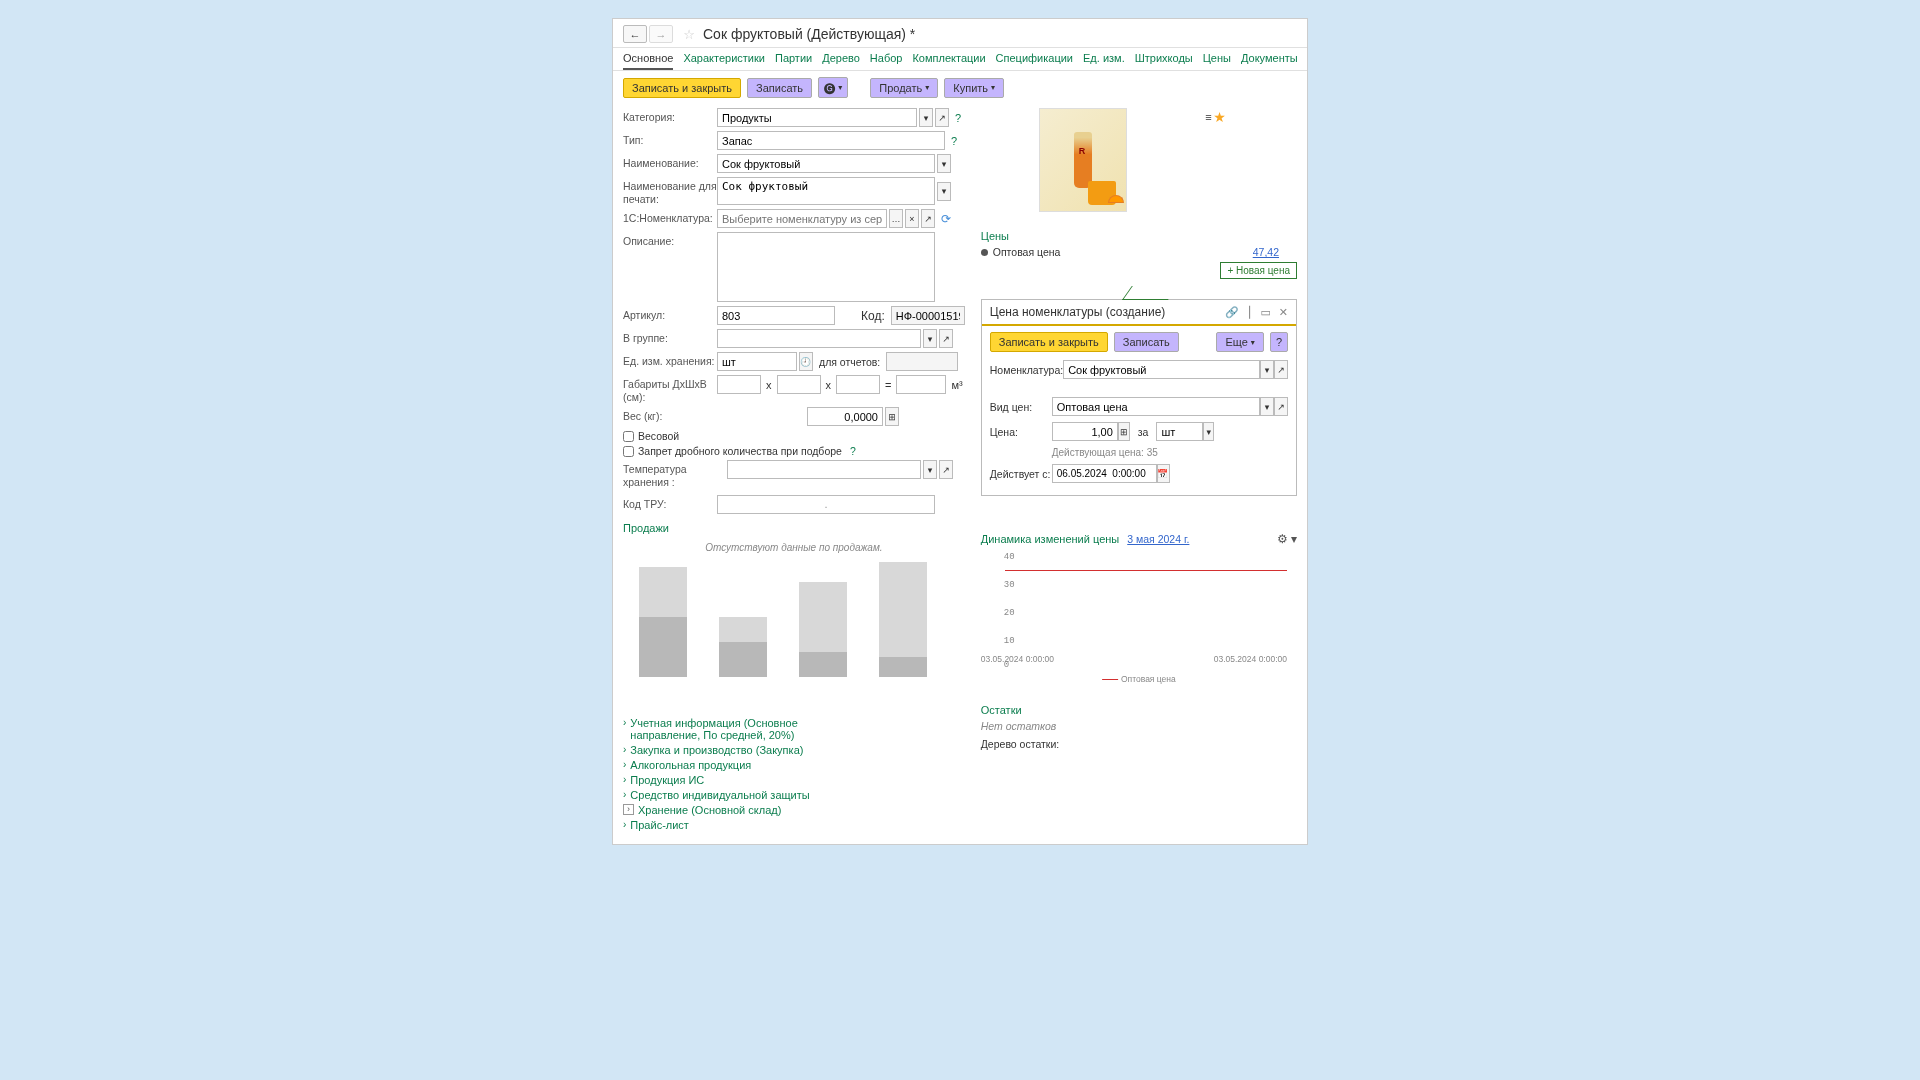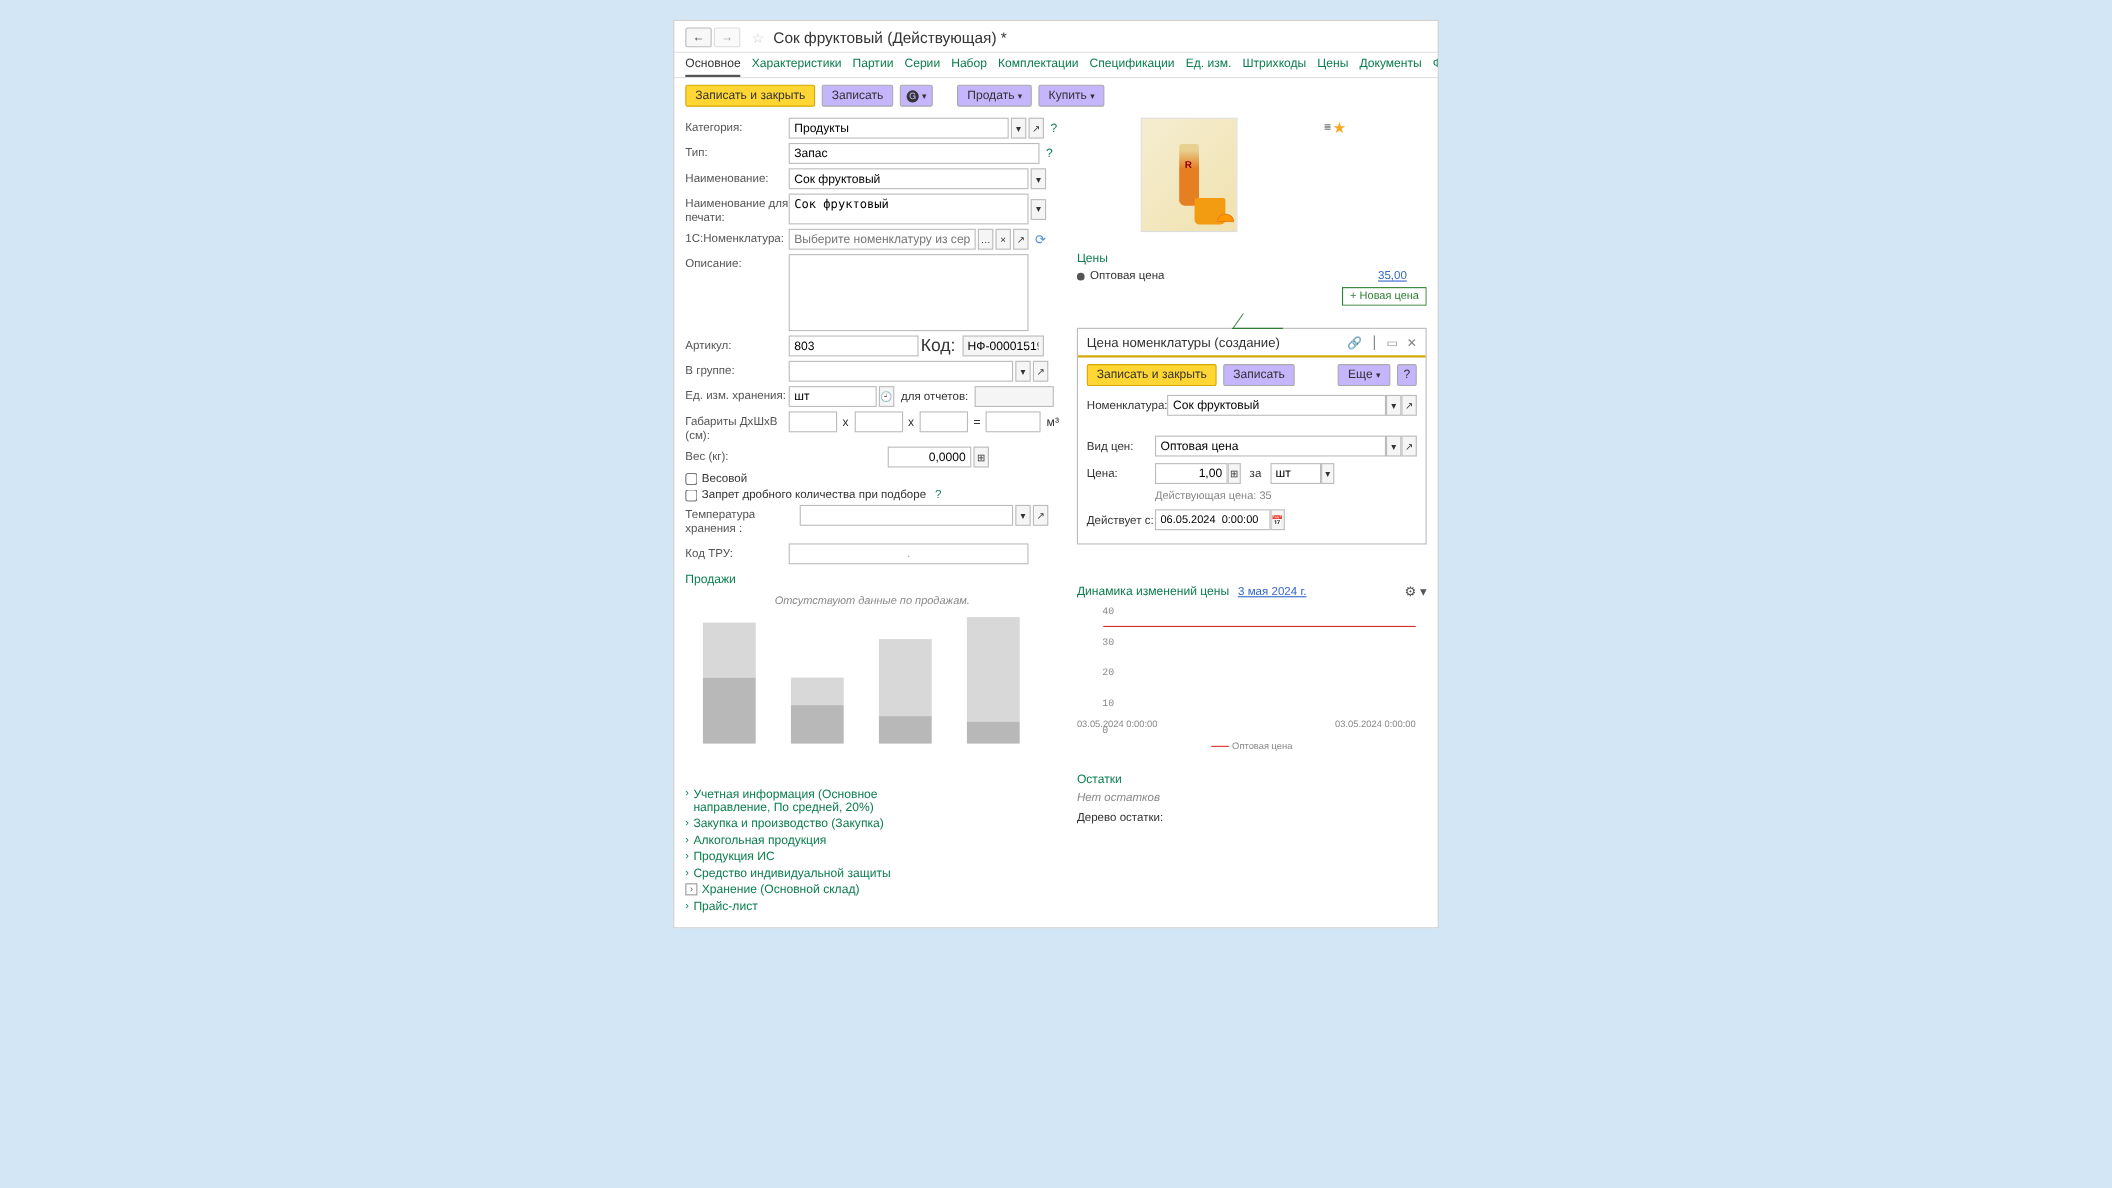--- a/index.html
+++ b/index.html
@@ -88,21 +88,21 @@
     <div class="nav-btn">←</div>
     <div class="nav-btn" style="opacity:.5">→</div>
     <div class="star-btn">☆</div>
     <div class="title">Сок фруктовый (Действующая) *</div>
   </div>
 
   <div class="tabs">
     <div class="tab active">Основное</div>
     <div class="tab">Характеристики</div>
     <div class="tab">Партии</div>
-    <div class="tab">Серии</div>
+    <div class="tab">Дерево</div>
     <div class="tab">Набор</div>
     <div class="tab">Комплектации</div>
     <div class="tab">Спецификации</div>
     <div class="tab">Ед. изм.</div>
     <div class="tab">Штрихкоды</div>
     <div class="tab">Цены</div>
     <div class="tab">Документы</div>
     <div class="tab">Файлы</div>
 
   </div>
@@ -172,21 +172,21 @@
 
       <div class="form-row">
         <div class="form-label">Описание:</div>
         <textarea class="textarea" style=""></textarea>
       </div>
 
       <div class="form-row">
         <div class="form-label">Артикул:</div>
         <div class="field-wrap">
           <input class="input" style="width: 118px;" value="803">
-          <span style="font-size:16px">Код:</span>
+          <span style="margin-left:24px;font-size:12px">Код:</span>
           <input class="input" style="width: 74px; margin-left: 4px; background: rgb(245, 245, 245);" readonly="" value="НФ-00001519">
         </div>
       </div>
 
       <div class="form-row">
         <div class="form-label">В группе:</div>
         <div class="field-wrap">
           <input class="input" style="width: 204px;">
           <div class="mini-btn">▾</div>
           <div class="mini-btn">↗</div>
@@ -315,21 +315,21 @@
           <div class="orange-slice"></div>
           <span class="img-star">★</span>
           <span class="img-lines">≡</span>
         </div>
       </div>
 
       <div class="section-title" style="margin-top:18px">Цены</div>
       <div class="price-row">
         <span class="bullet"></span>
         <span>Оптовая цена</span>
-        <span class="price-val">35,00</span>
+        <span class="price-val">47,42</span>
       </div>
       <div style="overflow:hidden">
         <div class="new-price-btn">+ Новая цена</div>
       </div>
 
       <div class="dialog">
         <div class="dlg-connector"></div>
         <div class="dlg-header">
           <div class="dlg-title">Цена номенклатуры (создание)</div>
           <div class="dlg-icons">

